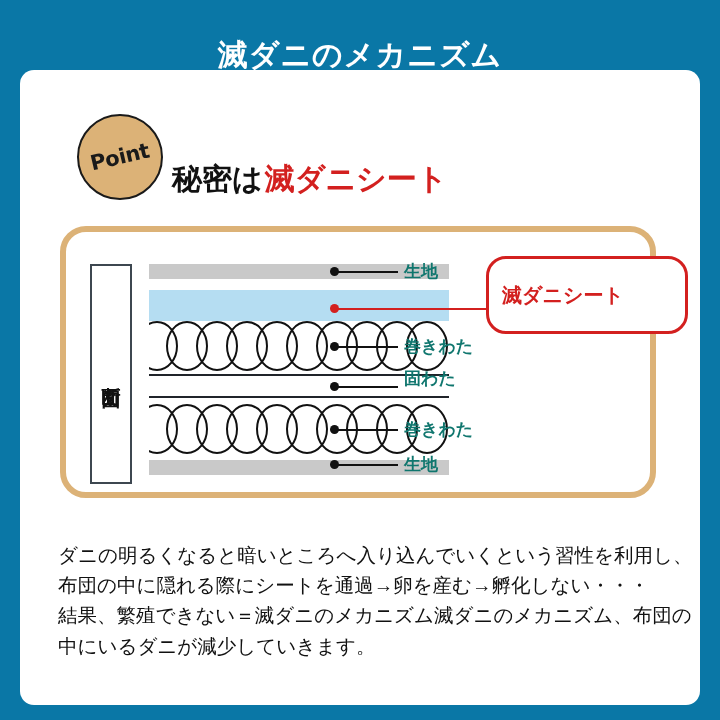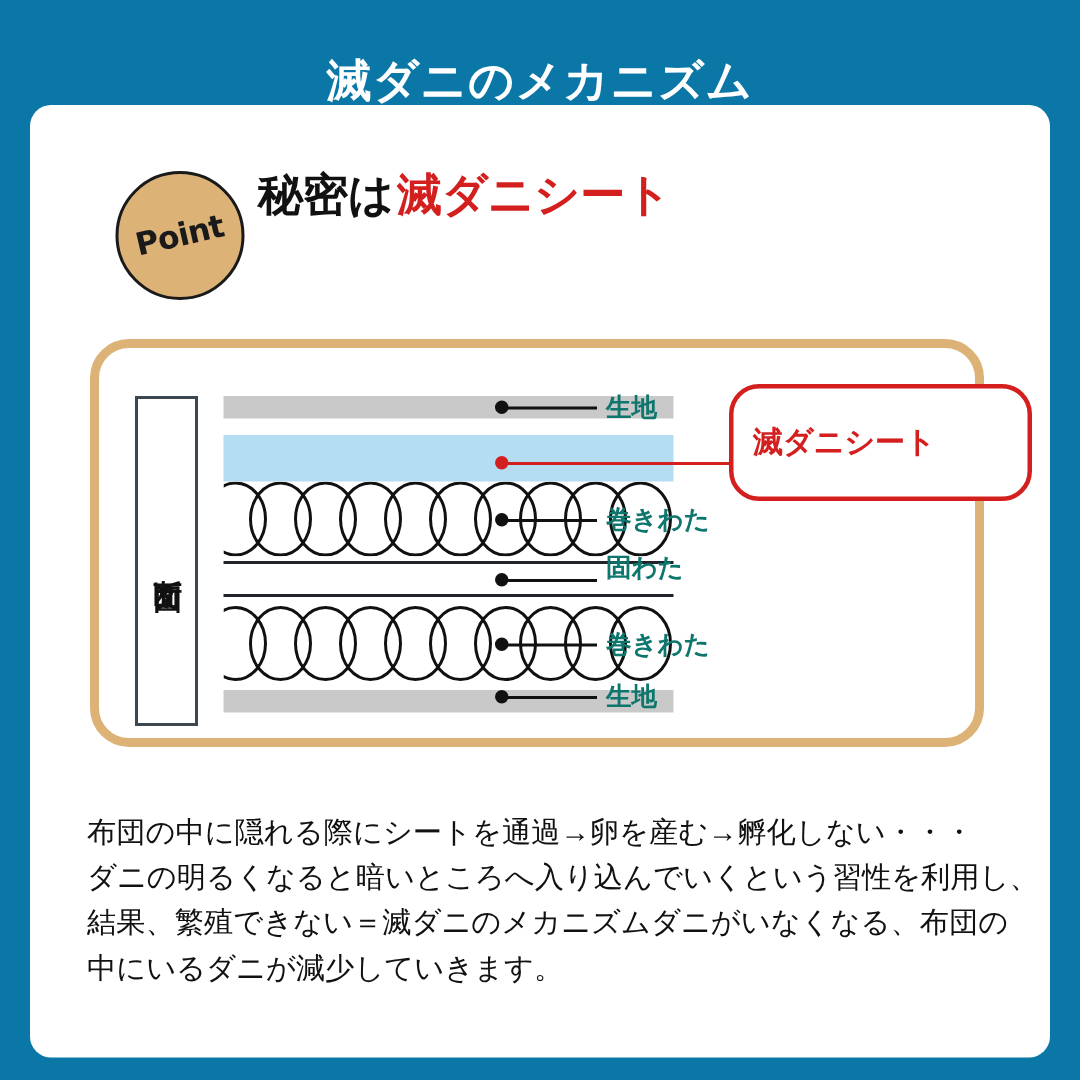--- a/index.html
+++ b/index.html
@@ -71,21 +71,21 @@
     transform: rotate(-13deg);
     font-family: "DejaVu Sans", sans-serif;
     letter-spacing: -0.5px;
   }
   #headline-text {
     position: absolute;
     left: 152px;
     top: 0;
     height: 90px;
     display: flex;
-    align-items: flex-start;
+    align-items: flex-end;
     font-size: 30px;
     font-weight: bold;
     color: #111111;
     white-space: nowrap;
     letter-spacing: 0px;
   }
   .hl-red {
     color: #d3201f;
     position: relative;
     display: inline-block;
@@ -342,19 +342,19 @@
     <div class="leader-dot" style="left:264px; top:228px;"></div>
     <div class="leader" style="left:270px; top:232px; width:62px;"></div>
     <span class="layer-label" style="left:338px; top:224px;">生地</span>
 
     <div id="callout">
       <span class="callout-line">滅ダニシート</span>
     </div>
   </div>
 
   <div id="paragraph">
+      <div class="para-line"><span>ダニの</span><span class="mark">明るくなると暗いところへ入り込んでいく</span><span>という習性を利用し、</span></div>
       <div class="para-line"><span>布団の中に隠れる際にシートを通過→卵を産む→孵化しない・・・</span></div>
-      <div class="para-line"><span>ダニの</span><span class="mark">明るくなると暗いところへ入り込んでいく</span><span>という習性を利用し、</span></div>
-      <div class="para-line"><span>結果、</span><span class="mark">繁殖できない＝滅ダニのメカニズム</span><span>ダニがいなくなる、布団の</span></div>
+      <div class="para-line"><span>結果、</span><span class="mark">繁殖できない＝滅ダニのメカニズム</span><span>滅ダニのメカニズム、布団の</span></div>
       <div class="para-line"><span>中にいる</span><span class="mark">ダニが減少</span><span>していきます。</span></div>
     </div>
 
 </div>
 
 </body></html>

